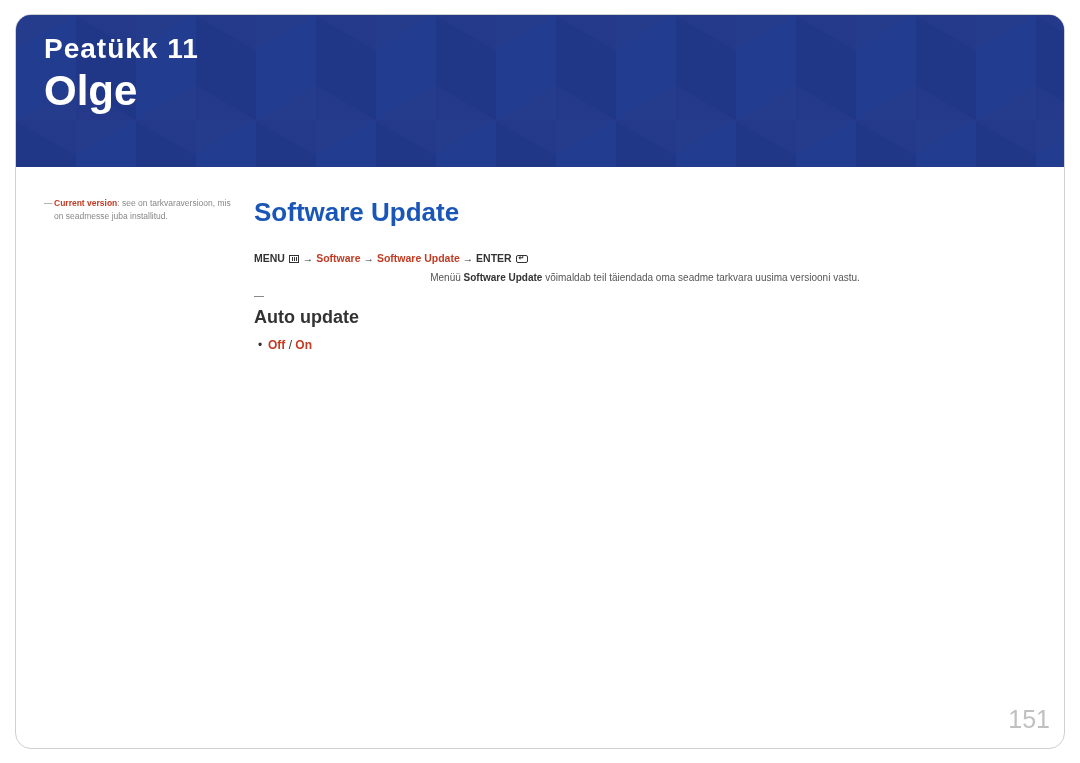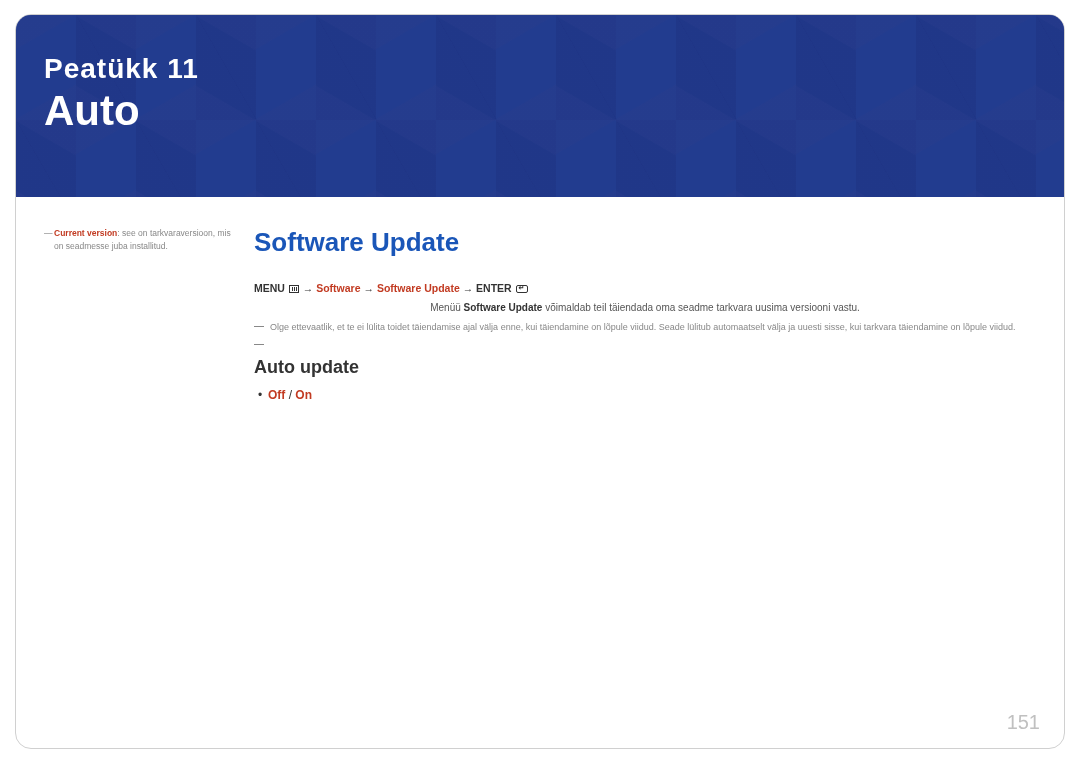--- a/index.html
+++ b/index.html
@@ -20,33 +20,33 @@
       height: 735px;
       margin: 14px auto;
       border: 1px solid #d0d0d0;
       border-radius: 16px;
       overflow: hidden;
       position: relative;
       background: #ffffff;
     }
     .header-banner {
       width: 100%;
-      height: 182px;
+      height: 152px;
       background: #1e3a8a;
       background-image: 
         linear-gradient(30deg, rgba(40,60,140,0.5) 12%, transparent 12.5%, transparent 87%, rgba(40,60,140,0.5) 87.5%, rgba(40,60,140,0.5)),
         linear-gradient(150deg, rgba(40,60,140,0.5) 12%, transparent 12.5%, transparent 87%, rgba(40,60,140,0.5) 87.5%, rgba(40,60,140,0.5)),
         linear-gradient(30deg, rgba(40,60,140,0.5) 12%, transparent 12.5%, transparent 87%, rgba(40,60,140,0.5) 87.5%, rgba(40,60,140,0.5)),
         linear-gradient(150deg, rgba(40,60,140,0.5) 12%, transparent 12.5%, transparent 87%, rgba(40,60,140,0.5) 87.5%, rgba(40,60,140,0.5)),
         linear-gradient(60deg, rgba(30,50,130,0.5) 25%, transparent 25.5%, transparent 75%, rgba(30,50,130,0.5) 75%, rgba(30,50,130,0.5)),
         linear-gradient(60deg, rgba(30,50,130,0.5) 25%, transparent 25.5%, transparent 75%, rgba(30,50,130,0.5) 75%, rgba(30,50,130,0.5));
       background-size: 120px 210px;
       background-position: 0 0, 0 0, 60px 105px, 60px 105px, 0 0, 60px 105px;
       background-color: #223c8f;
-      padding: 38px 28px;
+      padding: 18px 28px;
     }
     .chapter-label {
       color: #ffffff;
       font-size: 28px;
       font-weight: 600;
       letter-spacing: 1px;
       margin-bottom: 2px;
     }
     .chapter-title {
       color: #ffffff;
@@ -180,34 +180,34 @@
       position: absolute;
       left: 4px;
       top: 0;
     }
     .option-line .red-opt {
       color: #c23b22;
       font-weight: 700;
     }
     .page-number {
       position: absolute;
-      right: 24px;
+      right: 14px;
       bottom: 14px;
-      font-size: 20px;
+      font-size: 25px;
       color: #c0c0c0;
       font-weight: 400;
     }
   </style>
 </head>
 <body>
 
 <div class="page-container">
   <div class="header-banner">
     <div class="chapter-label">Peatükk 11</div>
-    <div class="chapter-title">Auto</div>
+    <div class="chapter-title">Olge</div>
   </div>
 
   <div class="content-area">
     <div class="sidebar">
       <div class="sidebar-note">
         <span class="dash">―</span>
         <span class="highlight">Current version</span><span>: see on tarkvaraversioon, mis on seadmesse juba installitud.</span>
       </div>
     </div>
 
@@ -225,21 +225,20 @@
         <span>ENTER</span>
         <span class="icon-enter"></span>
       </div>
 
       <div class="body-text">
         <span>Menüü </span><span class="bold">Software Update</span><span> võimaldab teil täiendada oma seadme tarkvara uusima versiooni vastu.</span>
       </div>
 
       <div class="note-line">
         <span class="dash-marker"></span>
-        <span>Olge ettevaatlik, et te ei lülita toidet täiendamise ajal välja enne, kui täiendamine on lõpule viidud. Seade lülitub automaatselt välja ja uuesti sisse, kui tarkvara täiendamine on lõpule viidud.</span>
       </div>
       <div class="note-line">
         <span class="dash-marker"></span>
       </div>
 
 
       <h2 class="subsection-title">Auto update</h2>
       <div class="option-line">
         <span class="red-opt">Off</span><span> / </span><span class="red-opt">On</span>
       </div>

